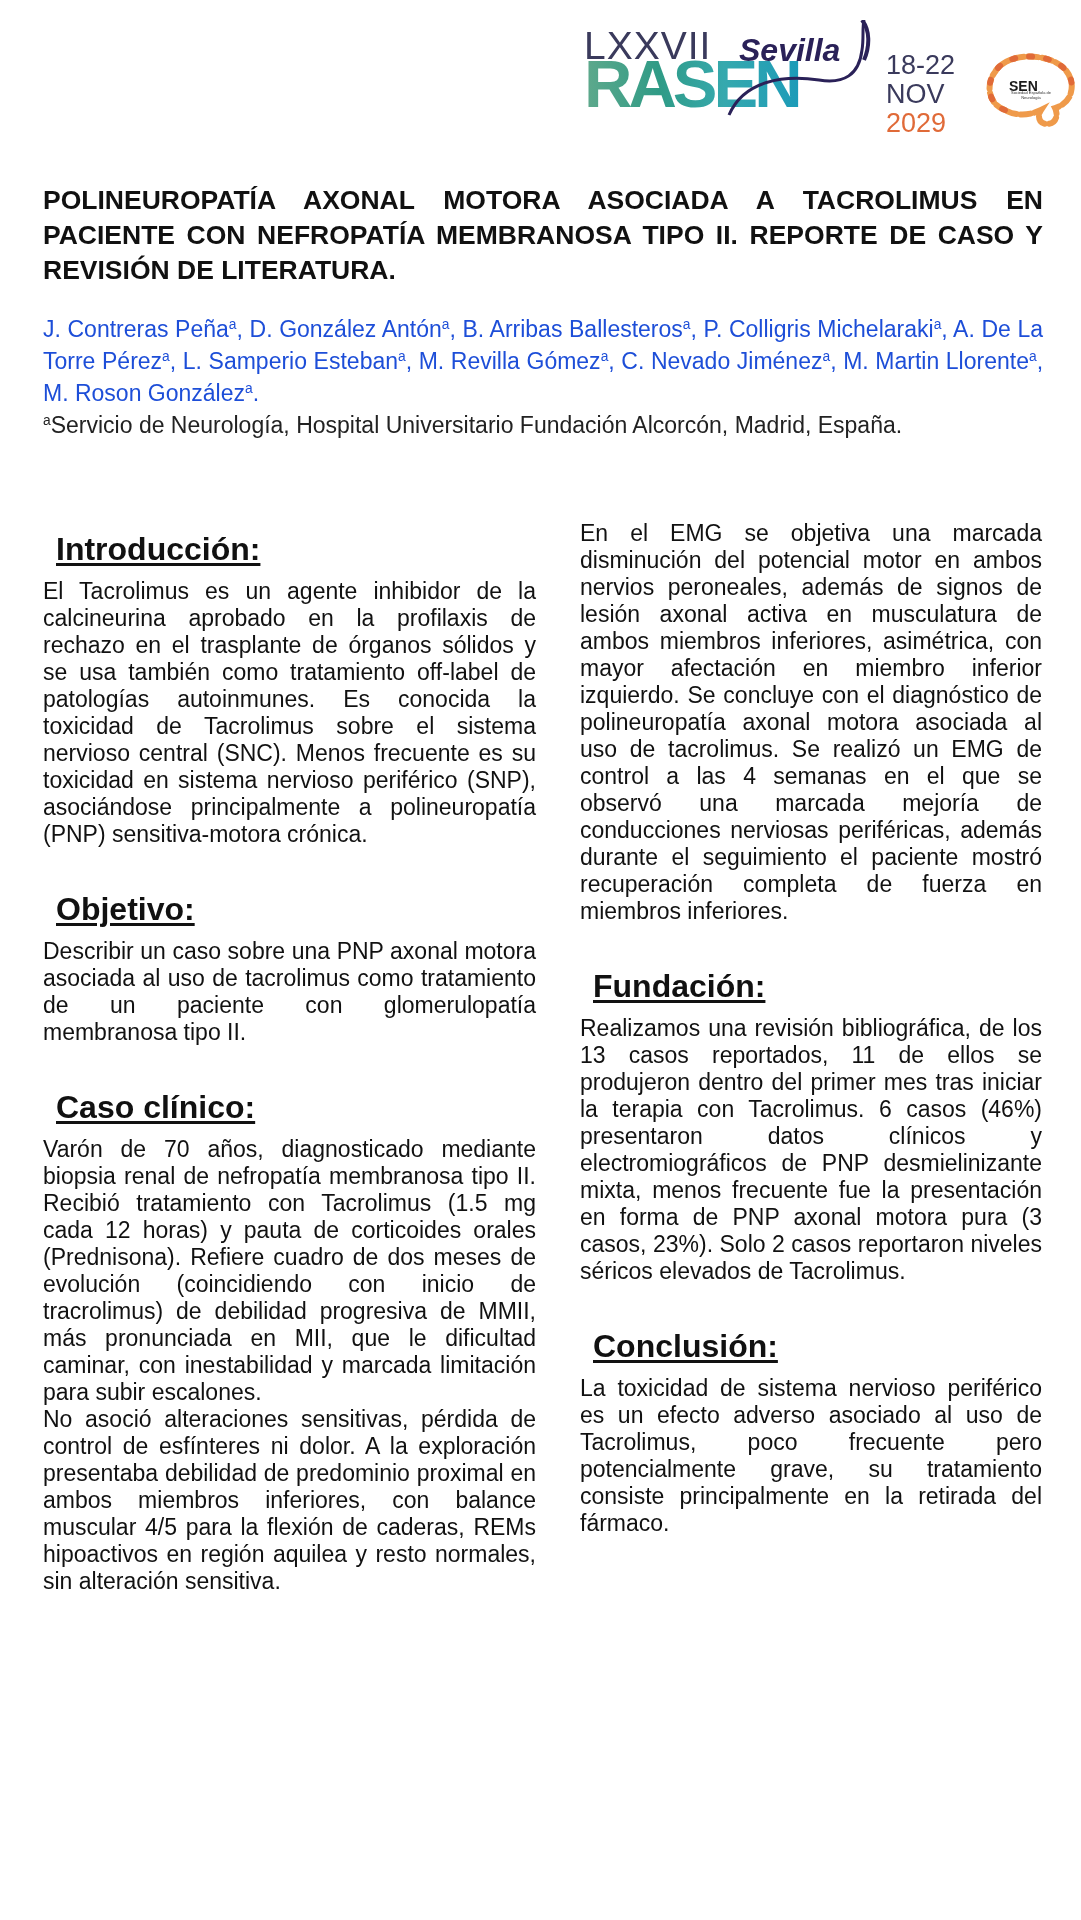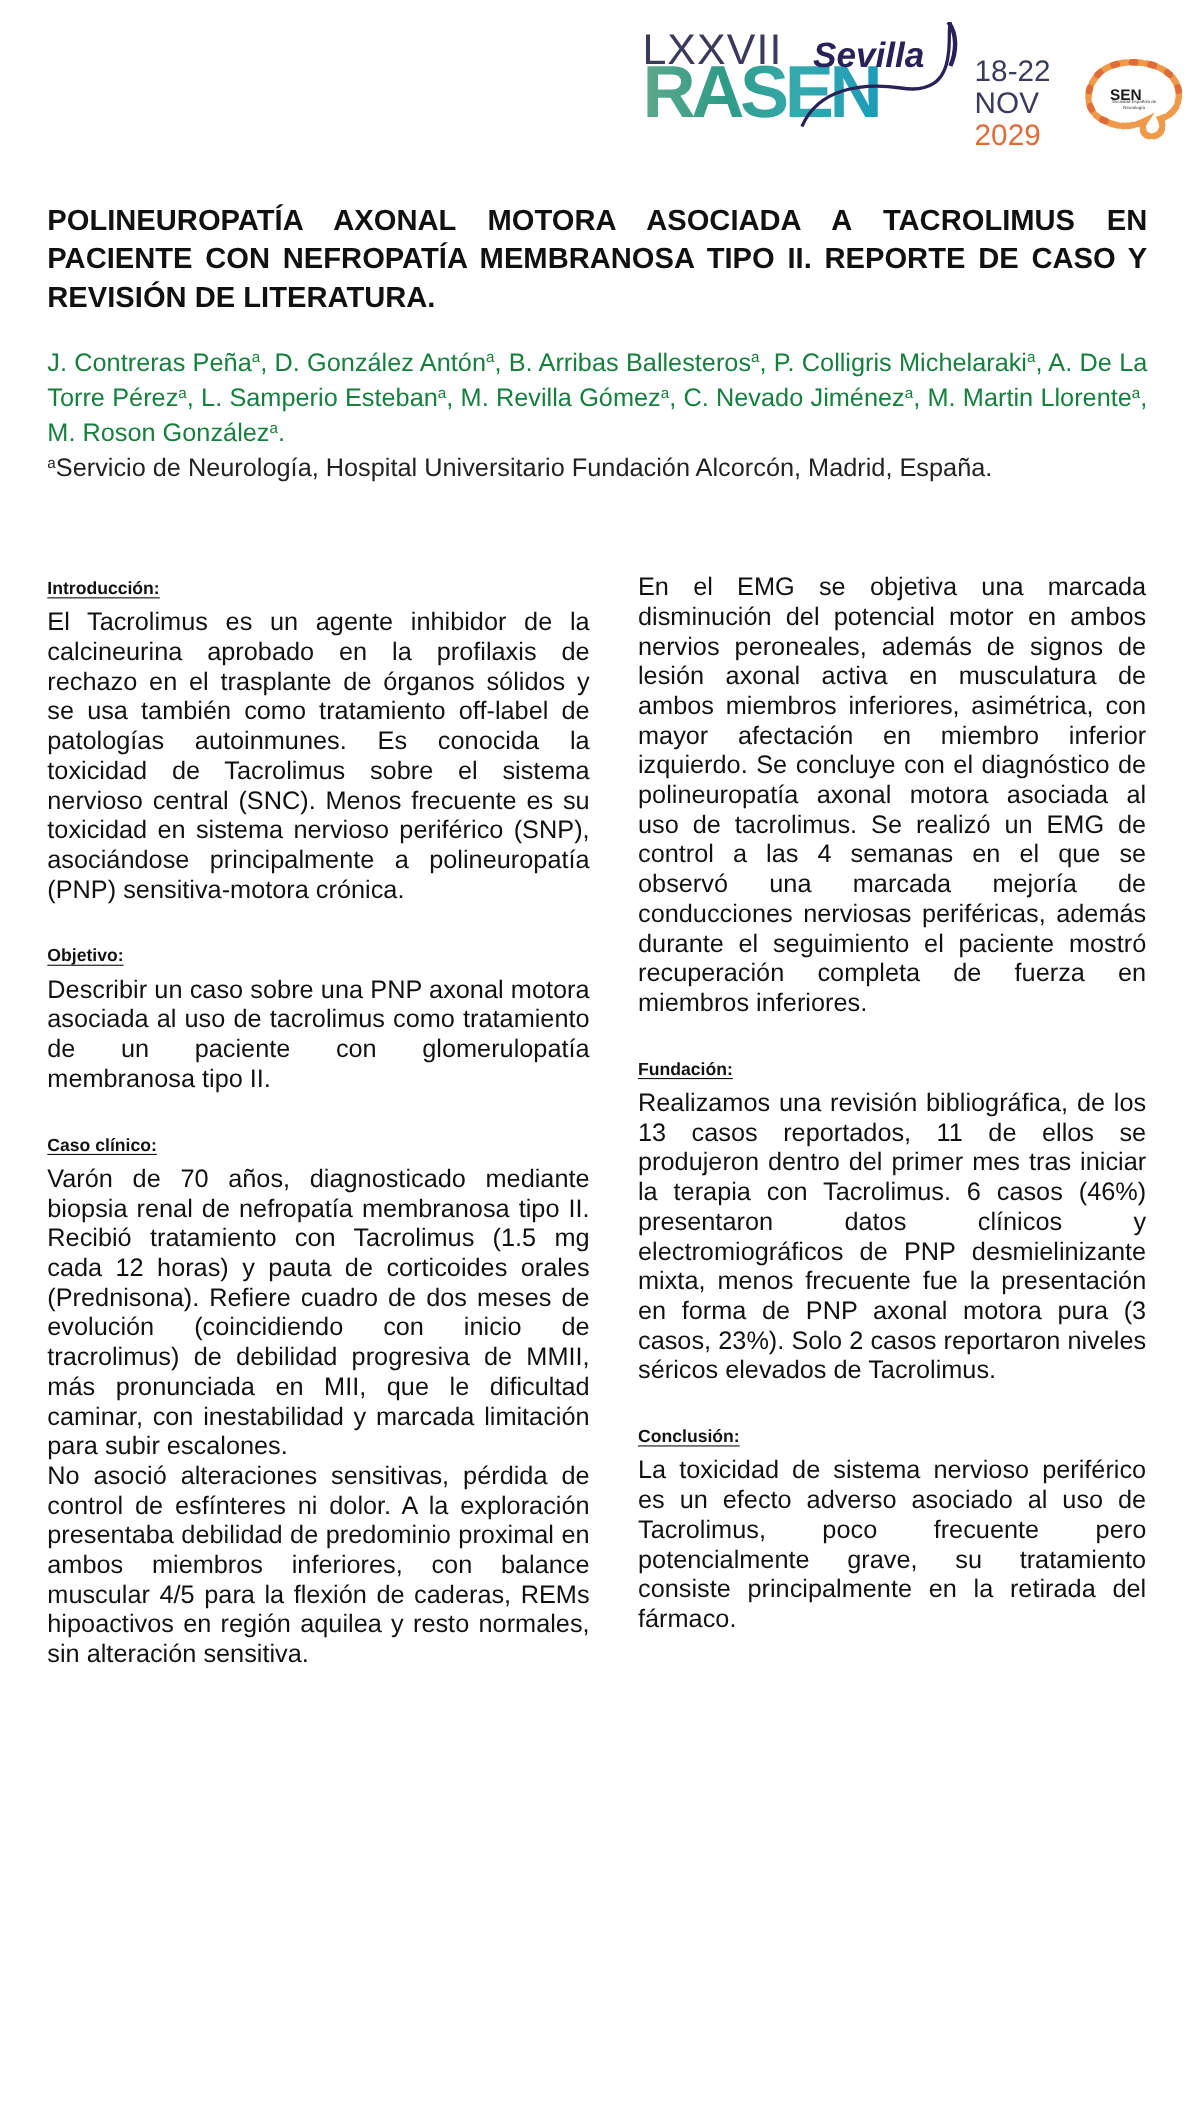--- a/index.html
+++ b/index.html
@@ -35,34 +35,34 @@
       position: absolute; left: 18px; top: 40px; width: 56px; font-size: 4px; text-align: center; color: #333;
     }
 
     .title {
       position: absolute; left: 43px; top: 183px; width: 1000px;
       font-size: 26.5px; font-weight: bold; line-height: 35px; text-align: justify;
       text-align-last: left; color: #111;
     }
     .authors {
       position: absolute; left: 43px; top: 313px; width: 1000px;
-      font-size: 23px; line-height: 32px; text-align: justify; color: #15803d;
+      font-size: 23px; line-height: 32px; text-align: justify; color: #1d4ed8;
     }
     .affil {
       position: absolute; left: 43px; top: 409px; width: 1000px;
       font-size: 23px; line-height: 32px; text-align: justify; text-align-last: left; color: #222;
     }
     sup { font-size: 0.6em; vertical-align: 0.55em; line-height: 0; }
 
     .col { position: absolute; width: 493px; }
     .col-left { left: 43px; top: 520px; }
     .col-right { left: 580px; top: 520px; width: 462px; }
     .section { margin: 0; }
     .section h2 {
-      margin: 0; font-size: 16px; font-weight: bold; text-decoration: underline;
+      margin: 13px; font-size: 32px; font-weight: bold; text-decoration: underline;
       text-underline-offset: 3px; line-height: 32px; color: #111;
     }
     .section p {
       margin: 0; font-size: 23px; line-height: 27px; text-align: justify; color: #111;
     }
     .gap { height: 32px; }
   </style>
 </head>
 <body>
 

